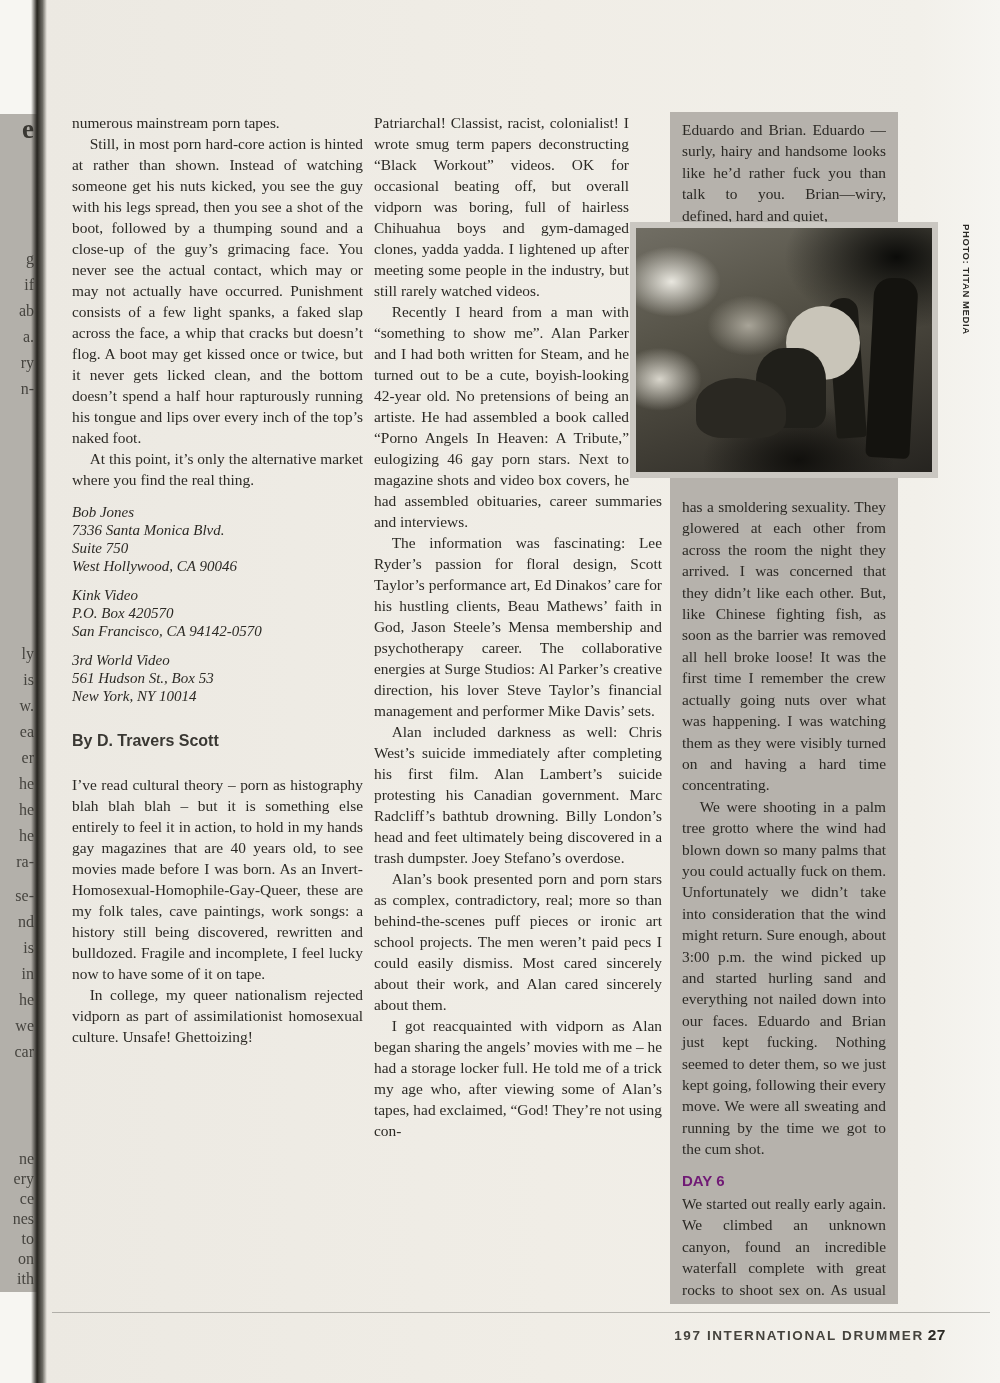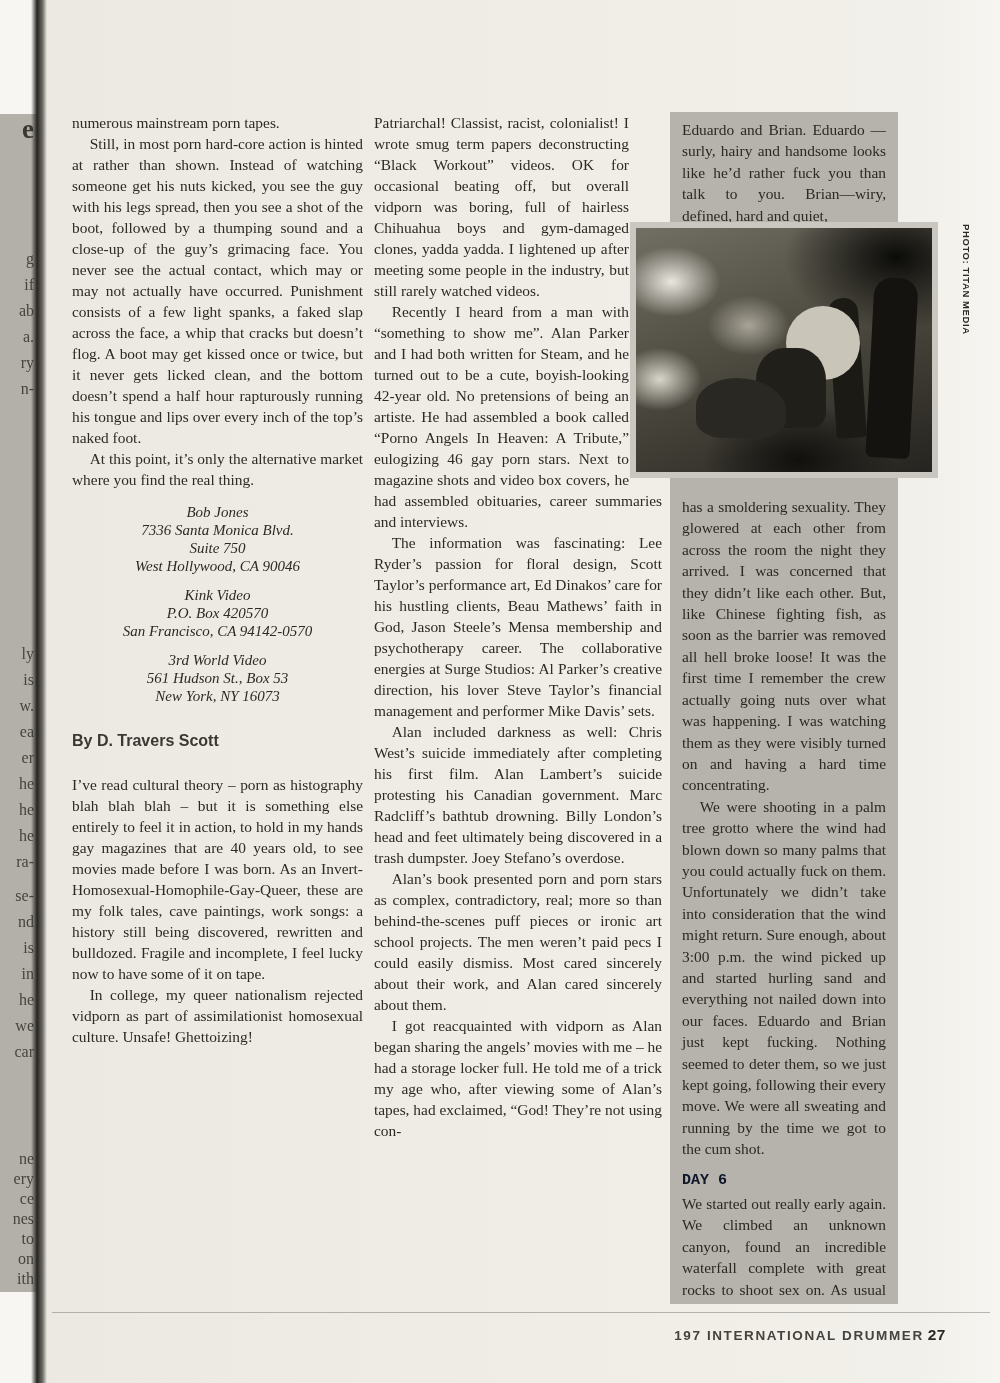--- a/index.html
+++ b/index.html
@@ -16,28 +16,28 @@
     background:linear-gradient(to right,rgba(40,38,32,0),#26241f 38%,#6e6c65 72%,rgba(110,108,100,0));}
   
   .col{position:absolute;top:112px;font-size:15.4px;line-height:21px;text-align:justify;}
   .para{margin:0;}
   .para + .para{text-indent:1.15em;}
   #col1{left:72px;width:291px;}
   #col2{left:374px;width:288px;}
   #col3{left:670px;width:228px;height:1192px;background:#b6b2ac;box-sizing:border-box;
         padding:7px 12px 0 12px;overflow:hidden;line-height:21.4px;color:#2b2924;}
   .addresses{margin-top:13px;}
-  .address{font-style:italic;font-size:15px;line-height:18px;margin-bottom:11px;text-align:center;}
+  .address{font-style:italic;font-size:15px;line-height:18px;margin-bottom:11px;text-align:left;}
   .headline{font-family:"Liberation Sans",sans-serif;font-weight:bold;font-size:30px;line-height:32px;
             letter-spacing:-0.4px;color:#34322d;margin-top:27px;text-align:left;}
   .byline{font-family:"Liberation Sans",sans-serif;font-weight:bold;font-size:16px;color:#3a3833;
           margin-top:25px;margin-bottom:23px;text-align:left;}
   .photo-spacer{float:right;width:33px;height:258px;margin-top:103px;}
   .col3-gap{height:270px;}
-  .day-header{font-family:Liberation Mono, monospace;font-weight:bold;font-size:15px;color:#0f172a;
+  .day-header{font-family:Liberation Sans, sans-serif;font-weight:bold;font-size:15px;color:#701a75;
               margin:10px 0 2px 0;text-align:left;}
   
   .photo{position:absolute;left:630px;top:222px;width:308px;height:256px;box-sizing:border-box;
     border:6px solid #cac7c1;z-index:3;overflow:hidden;
     background:
       radial-gradient(ellipse 70px 50px at 12% 22%,#e9e7df 0%,rgba(233,231,223,0) 70%),
       radial-gradient(ellipse 60px 45px at 8% 62%,#d8d5cb 0%,rgba(216,213,203,0) 70%),
       radial-gradient(ellipse 55px 40px at 38% 40%,#a8a498 0%,rgba(168,164,152,0) 75%),
       radial-gradient(ellipse 140px 90px at 88% 12%,#0b0b09 0%,rgba(11,11,9,0) 80%),
       radial-gradient(ellipse 120px 70px at 55% 95%,#11100d 0%,rgba(17,16,13,0) 80%),
@@ -110,21 +110,21 @@
           <div>West Hollywood, CA 90046</div>
         </div>
         <div class="address">
           <div>Kink Video</div>
           <div>P.O. Box 420570</div>
           <div>San Francisco, CA 94142-0570</div>
         </div>
         <div class="address">
           <div>3rd World Video</div>
           <div>561 Hudson St., Box 53</div>
-          <div>New York, NY 16073</div>
+          <div>New York, NY 10014</div>
         </div>
       </div>
     <div class="byline">By D. Travers Scott</div>
     <div id="col1-paras-bottom">
         <p class="para">I’ve read cultural theory – porn as histography blah blah blah – but it is something else entirely to feel it in action, to hold in my hands gay magazines that are 40 years old, to see movies made before I was born. As an Invert-Homosexual-Homophile-Gay-Queer, these are my folk tales, cave paintings, work songs: a history still being discovered, rewritten and bulldozed. Fragile and incomplete, I feel lucky now to have some of it on tape.</p>
         <p class="para">In college, my queer nationalism rejected vidporn as part of assimilationist homosexual culture. Unsafe! Ghettoizing!</p>
       </div>
   </div>
 
   <div class="col" id="col2">

